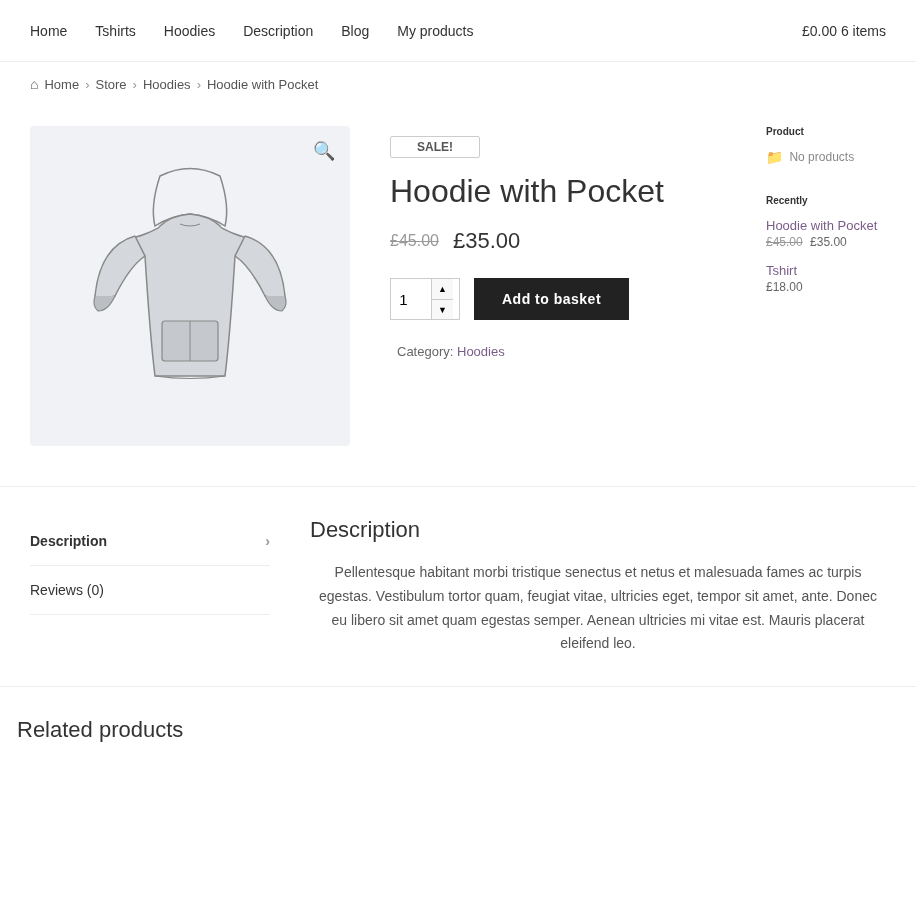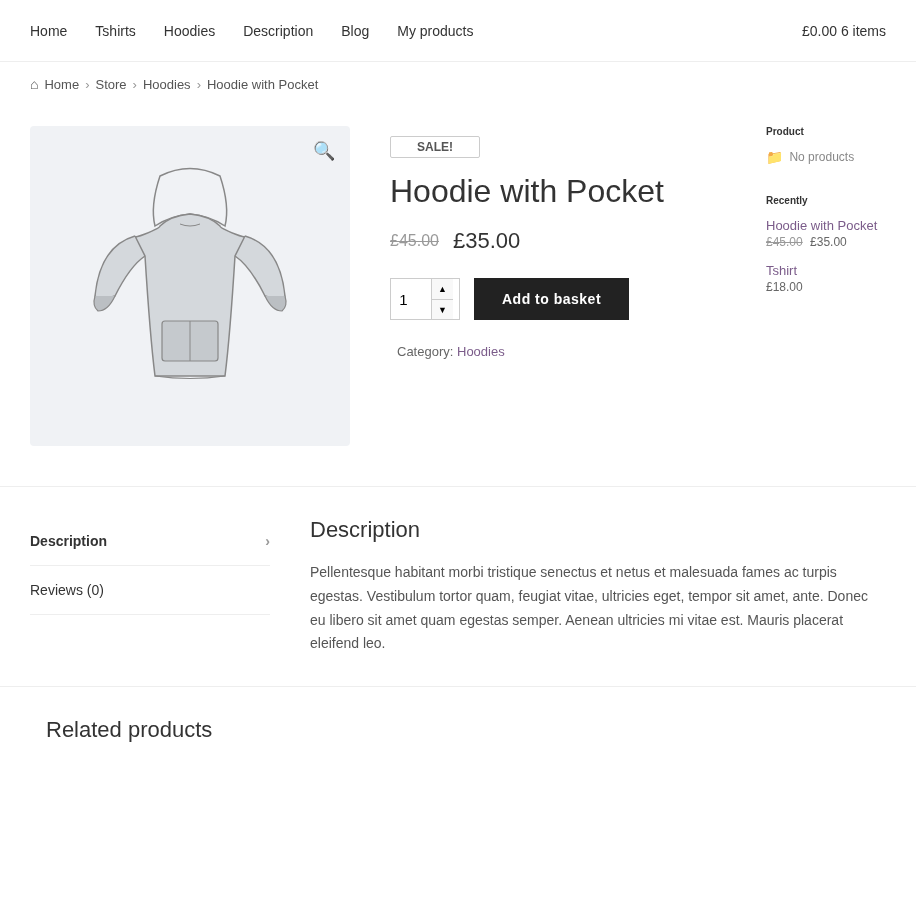--- a/index.html
+++ b/index.html
@@ -57,24 +57,24 @@
     .recently-item-price .old { text-decoration: line-through; color: #999; margin-right: 4px; }
 
     
     .tabs-section { padding: 30px 30px; border-top: 1px solid #eee; margin-top: 20px; display: flex; gap: 40px; }
     .tabs-sidebar { width: 240px; flex-shrink: 0; }
     .tab-item { padding: 16px 0; border-bottom: 1px solid #eee; display: flex; align-items: center; justify-content: space-between; cursor: pointer; }
     .tab-item.active { font-weight: 600; }
     .tab-arrow { color: #999; }
     .tab-content { flex: 1; }
     .tab-content h2 { font-size: 22px; font-weight: 300; color: #333; margin-bottom: 18px; }
-    .tab-content p { font-size: 14px; color: #555; line-height: 1.7; }
-
-    
-    .related-section { padding: 30px 46px; border-top: 1px solid #eee; }
+    .tab-content p { font-size: 14px; color: #555; line-height: 1.7; text-align: center; }
+
+    
+    .related-section { padding: 30px 17px; border-top: 1px solid #eee; }
     .related-title { font-size: 22px; font-weight: 300; color: #333; margin-bottom: 20px; }
   </style>
 </head>
 <body>
 
 <header class="header">
   <nav class="nav">
     <a href="#">Home</a>
     <a href="#">Tshirts</a>
     <a href="#">Hoodies</a>

